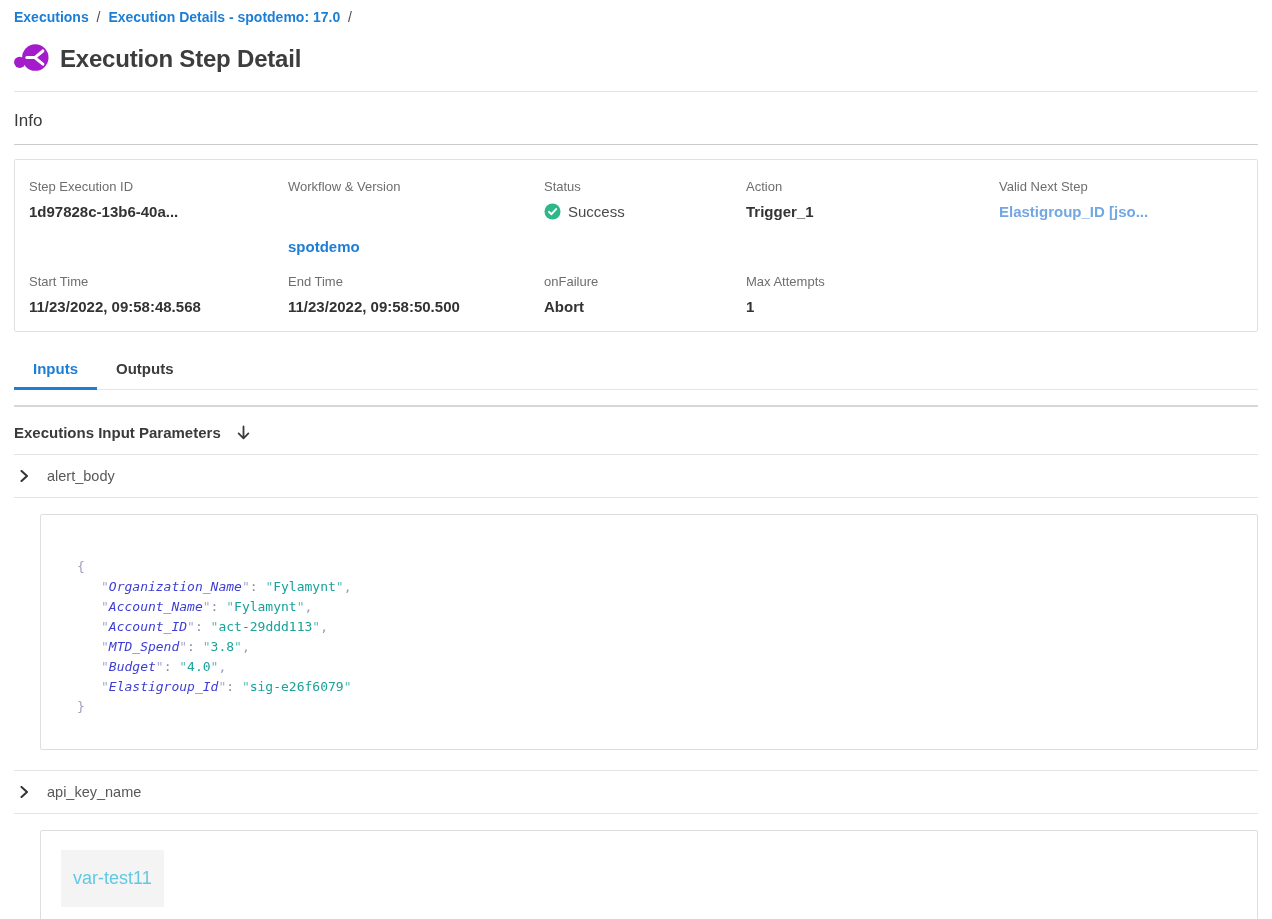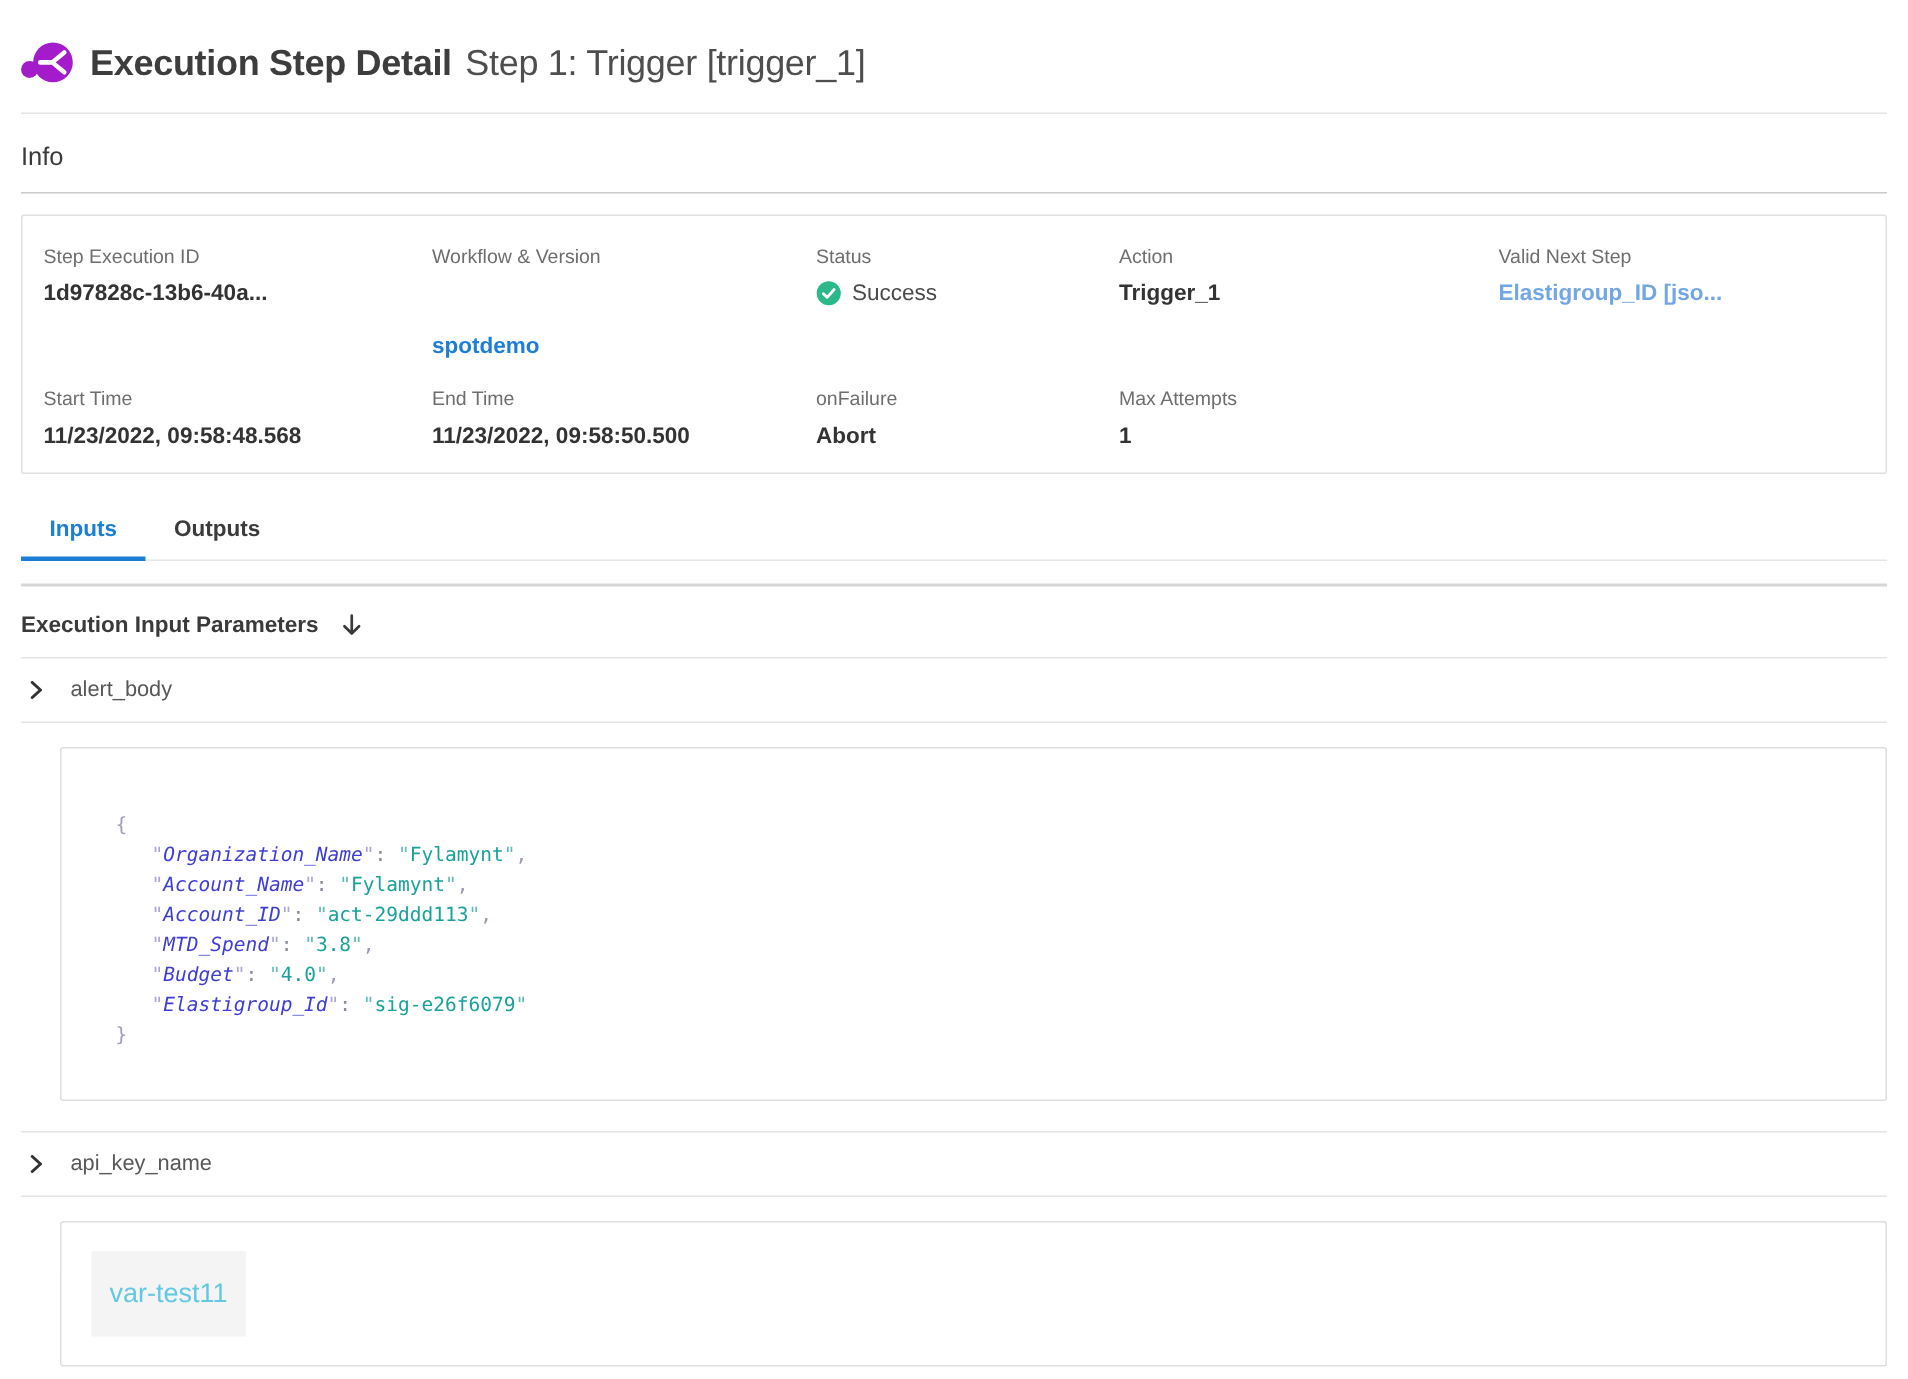--- a/index.html
+++ b/index.html
@@ -91,29 +91,34 @@
     display: inline-block; background: #f4f4f4;
     padding: 18px 12px; min-width: 84px; text-align: center;
     font-size: 18px; color: var(--cyan);
   }
 </style>
 </head>
 <body>
 
 <div class="page">
 
+  <div class="breadcrumb">
+    <span class="crumb">Executions</span>
+    <span class="crumb-sep">/</span>
+    <span class="crumb">Execution Details - spotdemo: 17.0</span>
+    <span class="crumb-sep">/</span>
+  </div>
 
   <div class="header">
     <svg class="logo" viewBox="0 0 38 36">
       <circle cx="22.5" cy="16.5" r="14" fill="var(--purple)"></circle>
       <circle cx="6" cy="21.5" r="6" fill="var(--purple)"></circle>
       <path d="M13.5 16.5 L22 16.5 M22 16.5 L30.5 9.5 M22 16.5 L30.5 23.5" stroke="#ffffff" stroke-width="3.2" fill="none" stroke-linecap="round"></path>
     </svg>
     <span class="title">Execution Step Detail</span>
-    <span class="subtitle">Step 1: Trigger [trigger_1]</span>
   </div>
 
   <hr class="div-thin hdr-divider">
 
   <div class="info-heading">Info</div>
   <hr class="div-med">
 
   <div class="info-card">
     <div class="field">
       <div class="f-label">Step Execution ID</div>
@@ -161,21 +166,21 @@
   </div>
 
   <div class="tabs">
     <div class="tab active">Inputs</div>
     <div class="tab">Outputs</div>
     <div class="tabs-underline-gap"></div>
   </div>
   <hr class="div-thick2 tabs-divider">
 
   <div class="params-row">
-    <span class="params-title">Execution Input Parameters</span>
+    <span class="params-title">Executions Input Parameters</span>
     <svg class="arrow-down" viewBox="0 0 16 17">
       <path d="M8 1.5 V13.5 M2.8 9 L8 14.2 L13.2 9" stroke="#3a3a3a" stroke-width="1.9" fill="none" stroke-linecap="round" stroke-linejoin="round"></path>
     </svg>
   </div>
   <hr class="div-thin">
 
   <div class="section-row">
     <svg class="chev" viewBox="0 0 12 12">
       <path d="M3.5 1 L9 6 L3.5 11" stroke="#333" stroke-width="2" fill="none" stroke-linecap="round" stroke-linejoin="round"></path>
     </svg>

